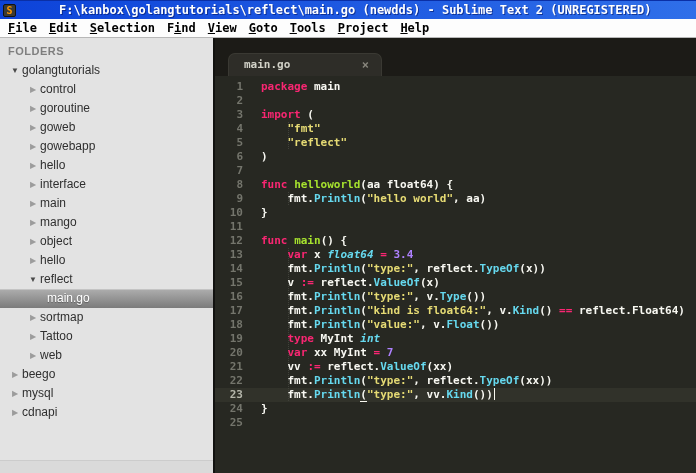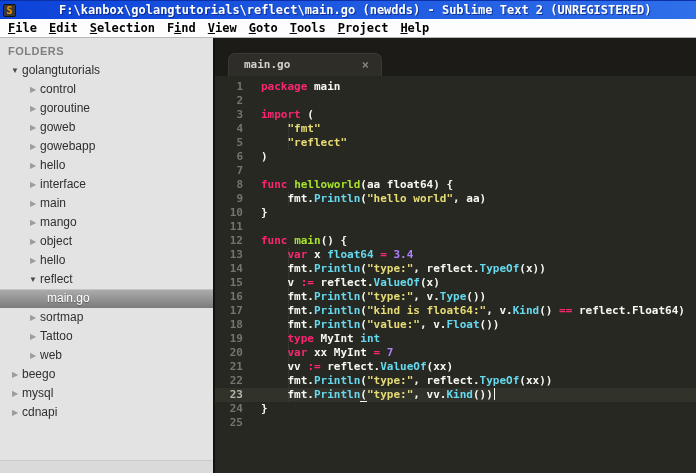--- a/index.html
+++ b/index.html
@@ -78,21 +78,21 @@
   }
   .code-row { height:14px; }
   .code-row.active { background:#31322a; }
   .lno { display:inline-block; width:28px; text-align:right; margin-right:18px; color:#74756c; }
   .code-row.active .lno { color:#b5b6aa; }
   .tok { white-space:pre; }
   .k  { color:#f92672; }
   .s  { color:#e6db74; }
   .fn { color:#a6e22e;margin-top:34px; }
   .c  { color:#66d9ef; }
-  .t  { color:#66d9ef; }
+  .t  { color:#66d9ef; font-style:italic; }
   .n  { color:#ae81ff; }
   .p  { color:#f8f8f2; }
   .pu { color:#f8f8f2; border-bottom:1px solid #f8f8f0; }
   .ind { border-right:1px dotted #40413a; margin-right:-1px; }
   .cursor { display:inline-block; width:1px; height:12px; background:#f8f8f0; vertical-align:-2px; margin-left:1px; }
 </style>
 </head>
 <body>
 
 <div class="window">

